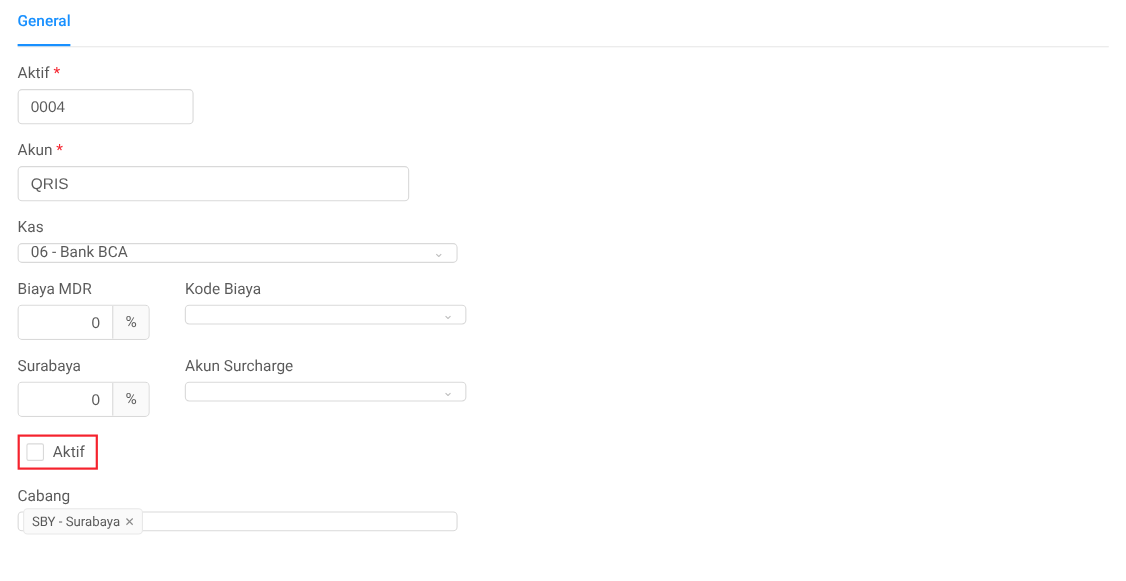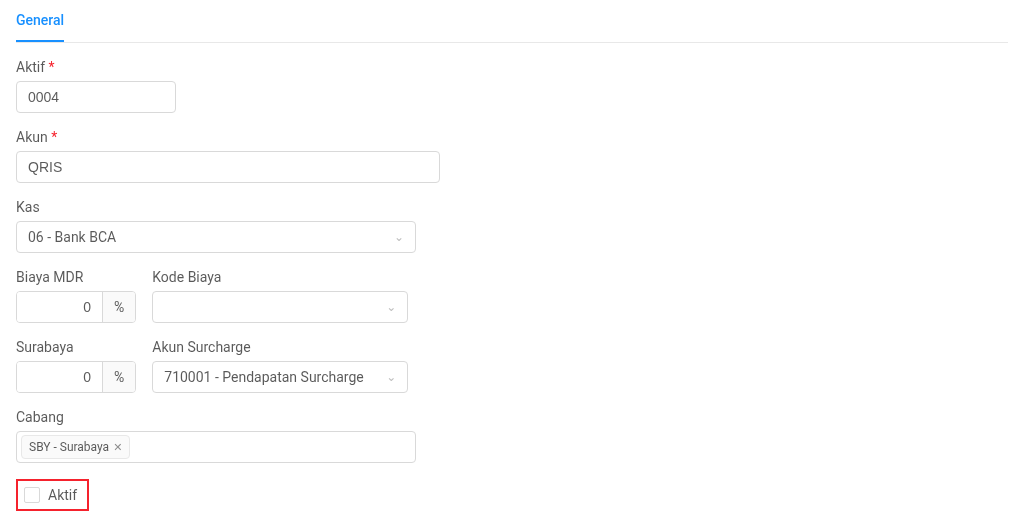--- a/index.html
+++ b/index.html
@@ -54,21 +54,21 @@
       height: 32px;
       padding: 4px 11px;
       border: 1px solid #d9d9d9;
       border-radius: 4px;
       font-size: 14px;
       color: rgba(0,0,0,0.65);
       outline: none;
     }
     .input-select, .input-multi {
       width: 400px;
-      height: 32px;
+      height: 18px;
       padding: 4px 30px 4px 11px;
       border: 1px solid #d9d9d9;
       border-radius: 4px;
       font-size: 14px;
       color: rgba(0,0,0,0.65);
       outline: none;
       position: relative;
       display: flex;
       align-items: center;
       background: #fff;
@@ -82,21 +82,21 @@
       right: 11px;
       top: 50%;
       transform: translateY(-50%);
       color: #bfbfbf;
       font-size: 12px;
       pointer-events: none;
       line-height: 1;
     }
     .two-col {
       display: flex;
-      gap: 16px;
+      gap: 32px;
     }
     .two-col .form-row {
       margin-bottom: 0;
     }
     .two-col-wrap {
       margin-bottom: 16px;
     }
     .input-number-group {
       display: inline-flex;
       border-radius: 4px;
@@ -186,21 +186,21 @@
 
   <div class="form-body">
 
     <div class="form-row">
       <label class="form-label required">Aktif</label>
       <input class="input-text" type="text" value="0004" style="">
     </div>
 
     <div class="form-row">
       <label class="form-label required">Akun</label>
-      <input class="input-text" style="width: 424px;" type="text" value="QRIS">
+      <input class="input-text" style="width: 356px;" type="text" value="QRIS">
     </div>
 
     <div class="form-row">
       <label class="form-label">Kas</label>
       <div class="input-select">
         <span>06 - Bank BCA</span>
         <span class="select-chevron">⌄</span>
       </div>
     </div>
 
@@ -224,41 +224,40 @@
       <div class="form-row">
         <label class="form-label">Surabaya</label>
         <div class="input-number-group">
           <input class="input-number" type="text" value="0" style="">
           <span class="input-addon">%</span>
         </div>
       </div>
       <div class="form-row">
         <label class="form-label">Akun Surcharge</label>
         <div class="input-select col-biaya select-biaya">
-          <span>710001 - Pendapatan Surcharge</span>
           <span class="select-chevron">⌄</span>
         </div>
       </div>
+    </div>
+
+    <div class="form-row">
+      <label class="checkbox-wrap">
+        <span class="checkbox"></span>
+        <span class="checkbox-label">Aktif</span>
+      </label>
     </div>
 
     <div class="form-row">
       <label class="form-label">Cabang</label>
       <div class="input-multi">
         <span class="tag">
           <span>SBY - Surabaya</span>
           <span class="tag-close">✕</span>
         </span>
       </div>
     </div>
-
-    <div class="form-row">
-      <label class="checkbox-wrap">
-        <span class="checkbox"></span>
-        <span class="checkbox-label">Aktif</span>
-      </label>
-    </div>
   </div>
 
   <div class="footer">
     
     
   </div>
 </div>
 
 </body></html>

